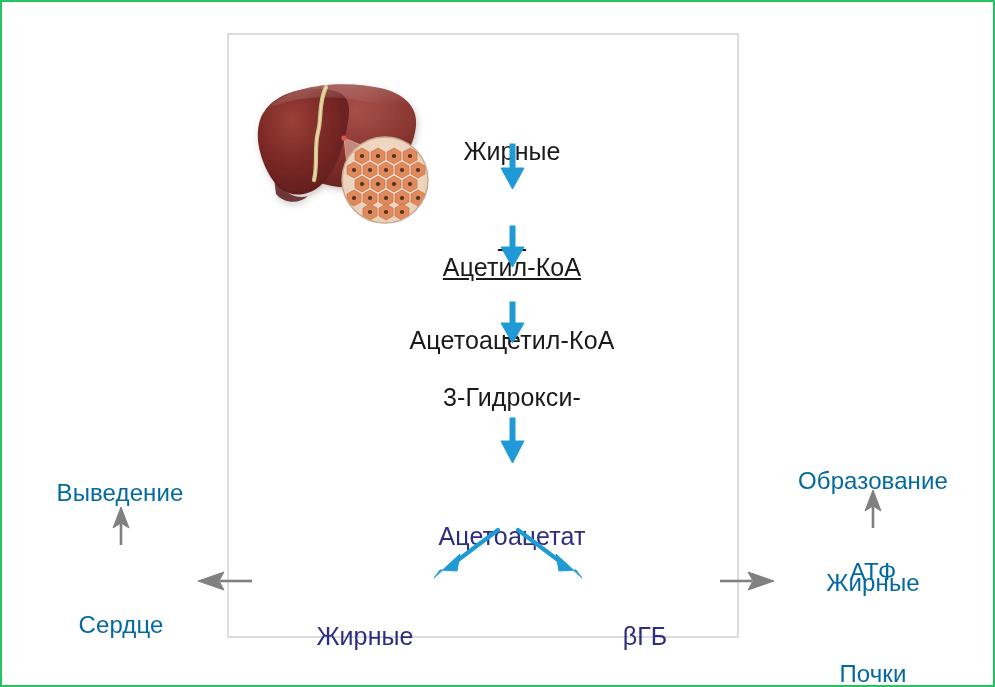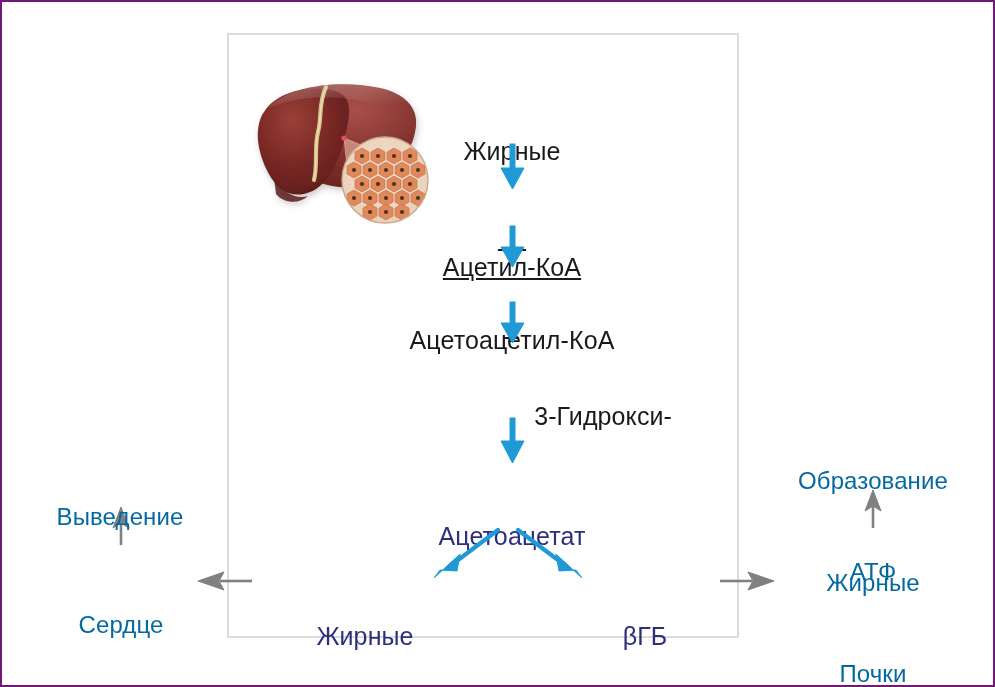--- a/index.html
+++ b/index.html
@@ -6,21 +6,21 @@
   html,body{margin:0;padding:0;background:#ffffff;}
   body{
     font-family:"Liberation Sans","DejaVu Sans",sans-serif;
     -webkit-font-smoothing:antialiased;
   }
   #stage{
     position:relative;
     width:995px;height:687px;
     background:#ffffff;
     box-sizing:border-box;
-    border:2px solid #701a75;
+    border:2px solid #22c55e;
     overflow:hidden;
   }
   
   #inner-frame{
     position:absolute;
     left:225px;top:31px;
     width:512px;height:605px;
     border:2px solid #dcdcdc;
     box-sizing:border-box;
     background:transparent;
@@ -180,21 +180,21 @@
   </div>
 
   <div class="ctext chain-label" style="left:400px;top:192px;width:220px;text-decoration:underline;">
     <div>Ацетил-КоА</div>
   </div>
 
   <div class="ctext chain-label" style="left:370px;top:265px;width:280px;">
     <div>Ацетоацетил-КоА</div>
   </div>
 
-  <div class="ctext chain-label" style="left:350px;top:341px;width:320px;text-align:right;">
+  <div class="ctext chain-label" style="left:350px;top:322px;width:320px;">
     <div>3-Гидрокси-</div>
   </div>
 
   <div class="ctext ketone-label" style="left:400px;top:461px;width:220px;">
     <div>Ацетоацетат</div>
   </div>
 
   <div class="ctext ketone-label" style="left:275px;top:561px;width:176px;">
     <div>Жирные</div>
   </div>
@@ -266,21 +266,21 @@
     </g>
   </svg>
 
   <svg class="arrow-svg" style="left:860px;top:487px;" width="22" height="40">
     <g fill="#808080" stroke="#808080">
       <line x1="11" y1="39" x2="11" y2="12" stroke-width="2.6"></line>
       <polygon points="11,1 3,22 11,17 19,22"></polygon>
     </g>
   </svg>
 
-  <div class="ctext side-label" style="left:10px;top:440px;width:216px;">
+  <div class="ctext side-label" style="left:10px;top:416px;width:216px;">
     <div>Выведение</div>
   </div>
 
   <div class="ctext side-label" style="left:39px;top:548px;width:160px;">
     <div>Сердце</div>
     
     
   </div>
 
   <div class="ctext side-label" style="left:762px;top:404px;width:218px;">

